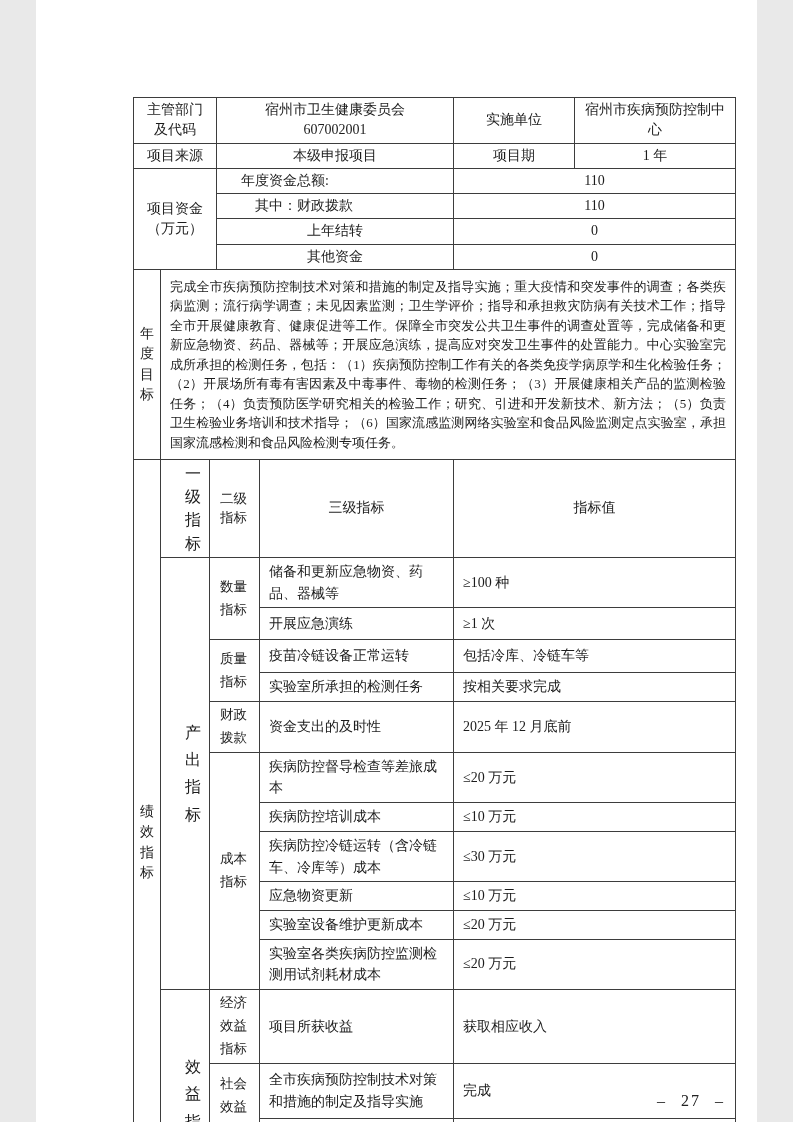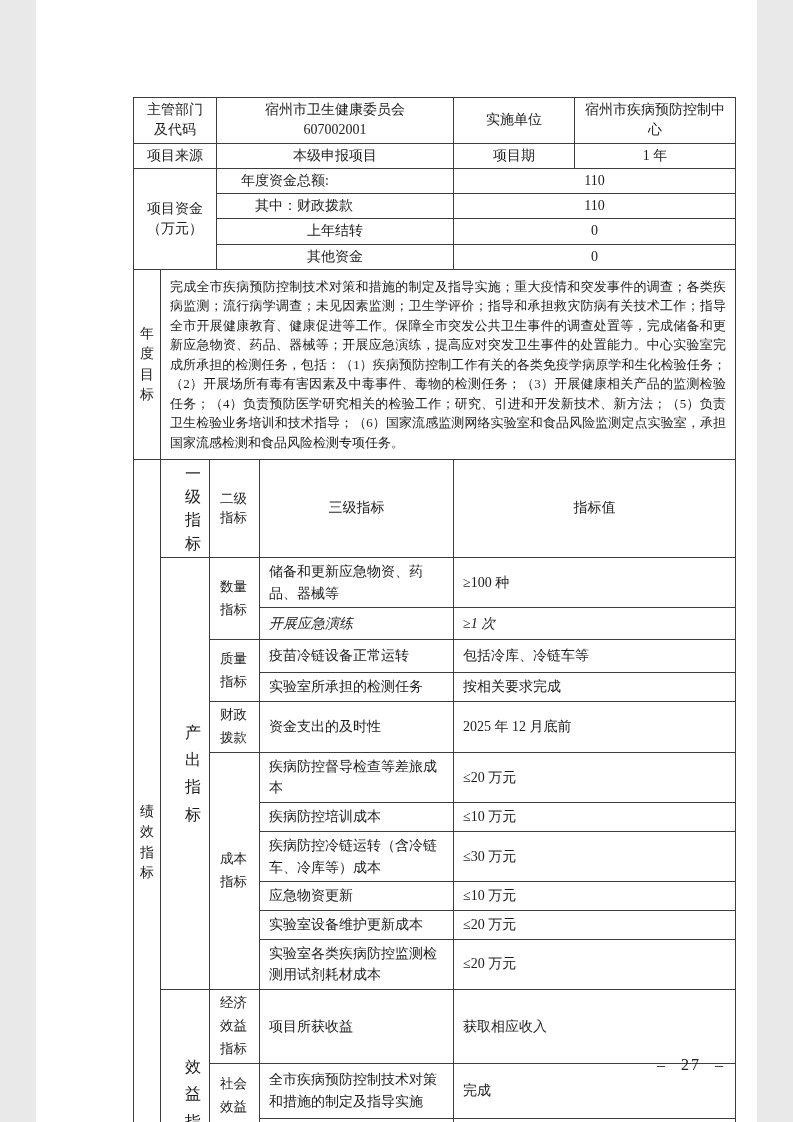--- a/index.html
+++ b/index.html
@@ -70,33 +70,33 @@
   .perf-table .lv2 { text-align: left; padding: 2px 10px; line-height: 1.7; word-break: break-all; font-size: 13.5px; }
   .perf-table th.lv1, .perf-table th.lv2 { line-height: 1.45; }
   .perf-table .ind { text-align: left; padding: 3px 8px 3px 9px; line-height: 1.55; margin-top: 12px; }
   .perf-table .val { text-align: left; padding: 3px 8px 3px 9px; line-height: 1.55; }
   .perf-table th.h3c, .perf-table th.hvc { text-align: center; padding: 2px 6px; }
   .perf-table tr.last td { border-bottom-width: 2px; }
 
   
   .rh-head  td, .rh-head  th { height: 30px; }
   .rh-50 td { height: 50px; }
-  .rh-32 td { height: 32px; font-style: italic; }
+  .rh-32 td { height: 32px; }
   .rh-33 td { height: 33px; }
   .rh-28 td { height: 28px; }
   .rh-45 td { height: 45px; }
   .rh-26 td { height: 26px; }
   .rh-27 td { height: 27px; }
   .rh-37 td { height: 37px; }
   .rh-48 td { height: 48px; }
   .rh-55 td { height: 55px; }
 
   .page-number {
     position: absolute;
-    top: 1056px;
+    top: 1092px;
     left: 600px;
     width: 110px;
     text-align: center;
     font-size: 16px;
     letter-spacing: 2px;
     word-spacing: 8px;
     color: #222;
   }
 </style>
 </head>

